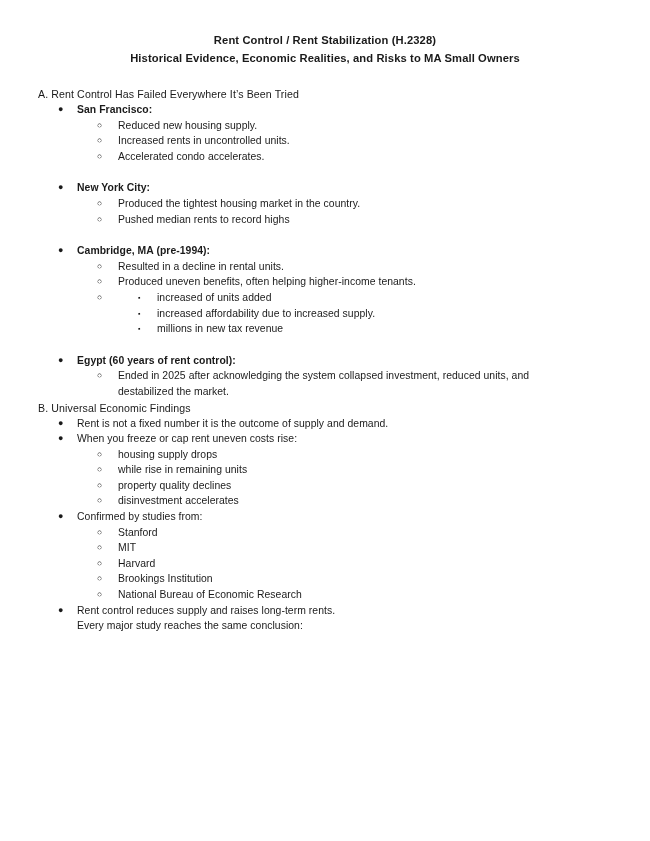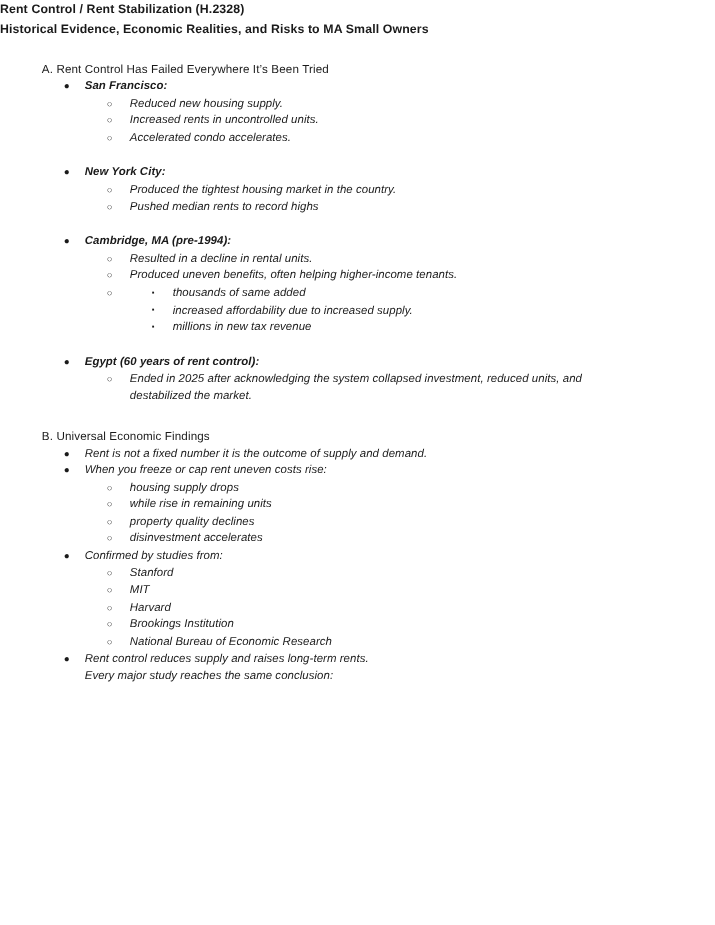--- a/index.html
+++ b/index.html
@@ -20,53 +20,55 @@
     top: 0;
     left: 0;
     width: 650px;
     height: 841px;
     background: #ffffff;
     overflow: hidden;
   }
 
   
   .title-block {
+    text-align: center;
+    padding-top: 31px;
   }
   .doc-title,
   .doc-subtitle {
     font-size: 11.2px;
     font-weight: bold;
     line-height: 18px;
     letter-spacing: 0.01em;
   }
 
   
   .section-heading {
     font-size: 10.6px;
     font-weight: normal;
     margin-left: 38px;
     line-height: 16px;
     letter-spacing: 0.01em;
   }
   .sec-a-heading { margin-top: 19px; }
-  .sec-b-heading { margin-top: 20px; }
+  .sec-b-heading { }
 
   
   .row {
     position: relative;
     font-size: 10.4px;
     line-height: 15.6px;
     letter-spacing: 0.005em;
   }
   .row .bullet {
     position: absolute;
     text-align: left;
     line-height: 15.6px;
   }
-  .row .txt { display: block; font-style: italic; }
+  .row .txt { display: block; }
 
   
   .lvl1 { padding-left: 77px; }
   .lvl1 > .bullet {
     left: 58px;
     font-size: 9px;
   }
   .lvl1.bold > .txt { font-weight: bold; }
 
   
@@ -141,21 +143,21 @@
   </div>
   <div class="row lvl2">
     <span class="bullet">○</span>
     <span class="txt">Produced uneven benefits, often helping higher-income tenants.</span>
   </div>
   <div class="row lvl2">
     <span class="bullet">○</span>
   </div>
   <div class="row lvl3">
     <span class="bullet">▪</span>
-    <span class="txt">thousands of same added</span>
+    <span class="txt">increased of units added</span>
   </div>
   <div class="row lvl3">
     <span class="bullet">▪</span>
     <span class="txt">increased affordability due to increased supply.</span>
   </div>
   <div class="row lvl3">
     <span class="bullet">▪</span>
     <span class="txt">millions in new tax revenue</span>
   </div>
 

